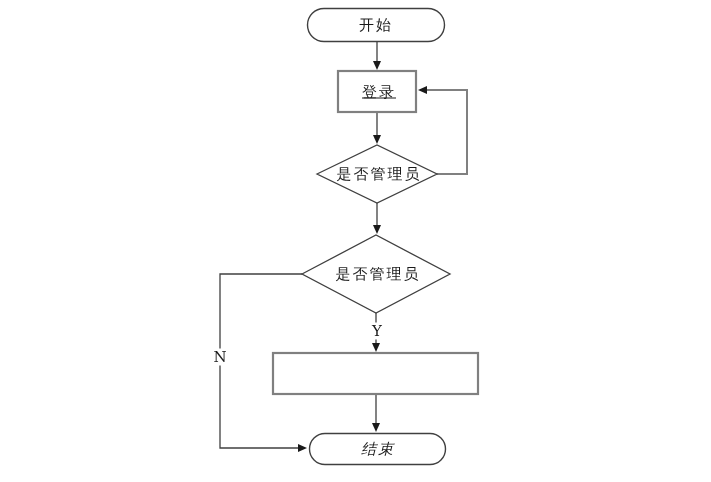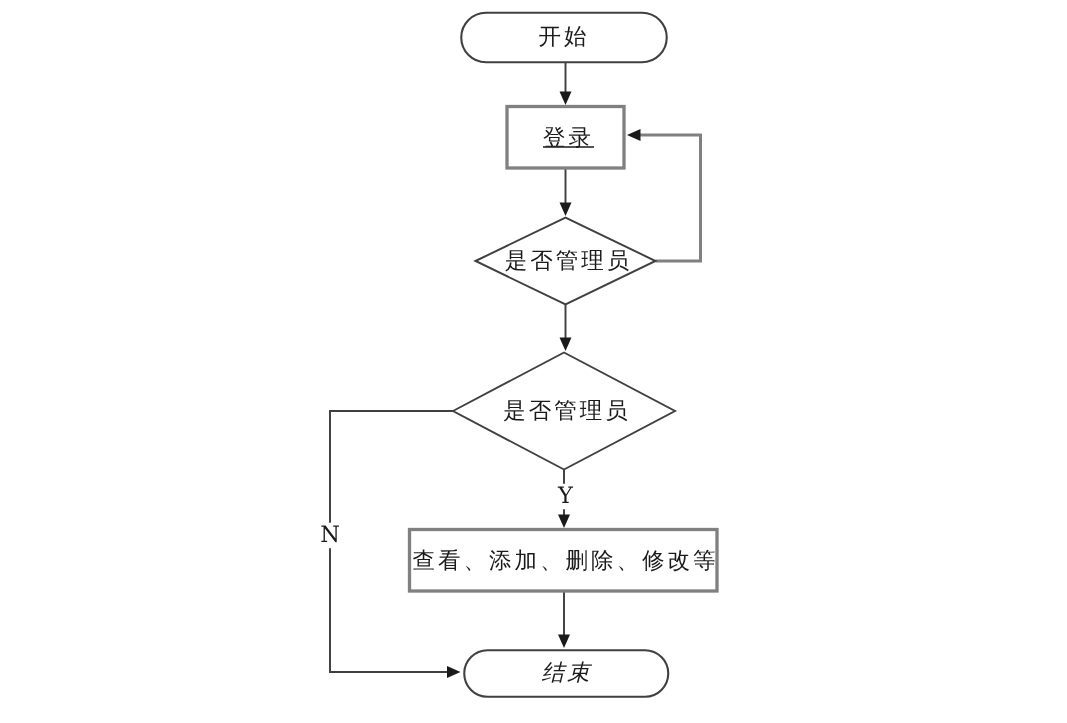--- a/index.html
+++ b/index.html
@@ -70,18 +70,17 @@
     <polygon points="317,174 377,145 437,174 377,203" fill="#ffffff" stroke="#404040" stroke-width="1.3"></polygon>
     <polygon points="302,274 376,235 450,274 376,313" fill="#ffffff" stroke="#404040" stroke-width="1.3"></polygon>
     <rect x="273" y="353" width="205" height="41" fill="#ffffff" stroke="#808080" stroke-width="2.2"></rect>
     <rect x="309.5" y="433.5" width="136" height="31" rx="15.5" ry="15.5" fill="#ffffff" stroke="#404040" stroke-width="1.4"></rect>
   </svg>
 
   <div class="label" style="left:376px; top:25px;">开始</div>
   <div class="label" style="left:379px; top:92px;text-decoration:underline;">登录</div>
   <div class="label" style="left:379px; top:174px;">是否管理员</div>
   <div class="label" style="left:378px; top:274px;">是否管理员</div>
-  <div class="label" style="left:377px; top:374px;">查看、添加、删除、修改等</div>
   <div class="label" style="left:378px; top:449px;font-style:italic;">结束</div>
 
   <div class="label edge-label" style="left:377px; top:331px;">Y</div>
   <div class="label edge-label" style="left:220px; top:357px;">N</div>
 </div>
 
 </body></html>

